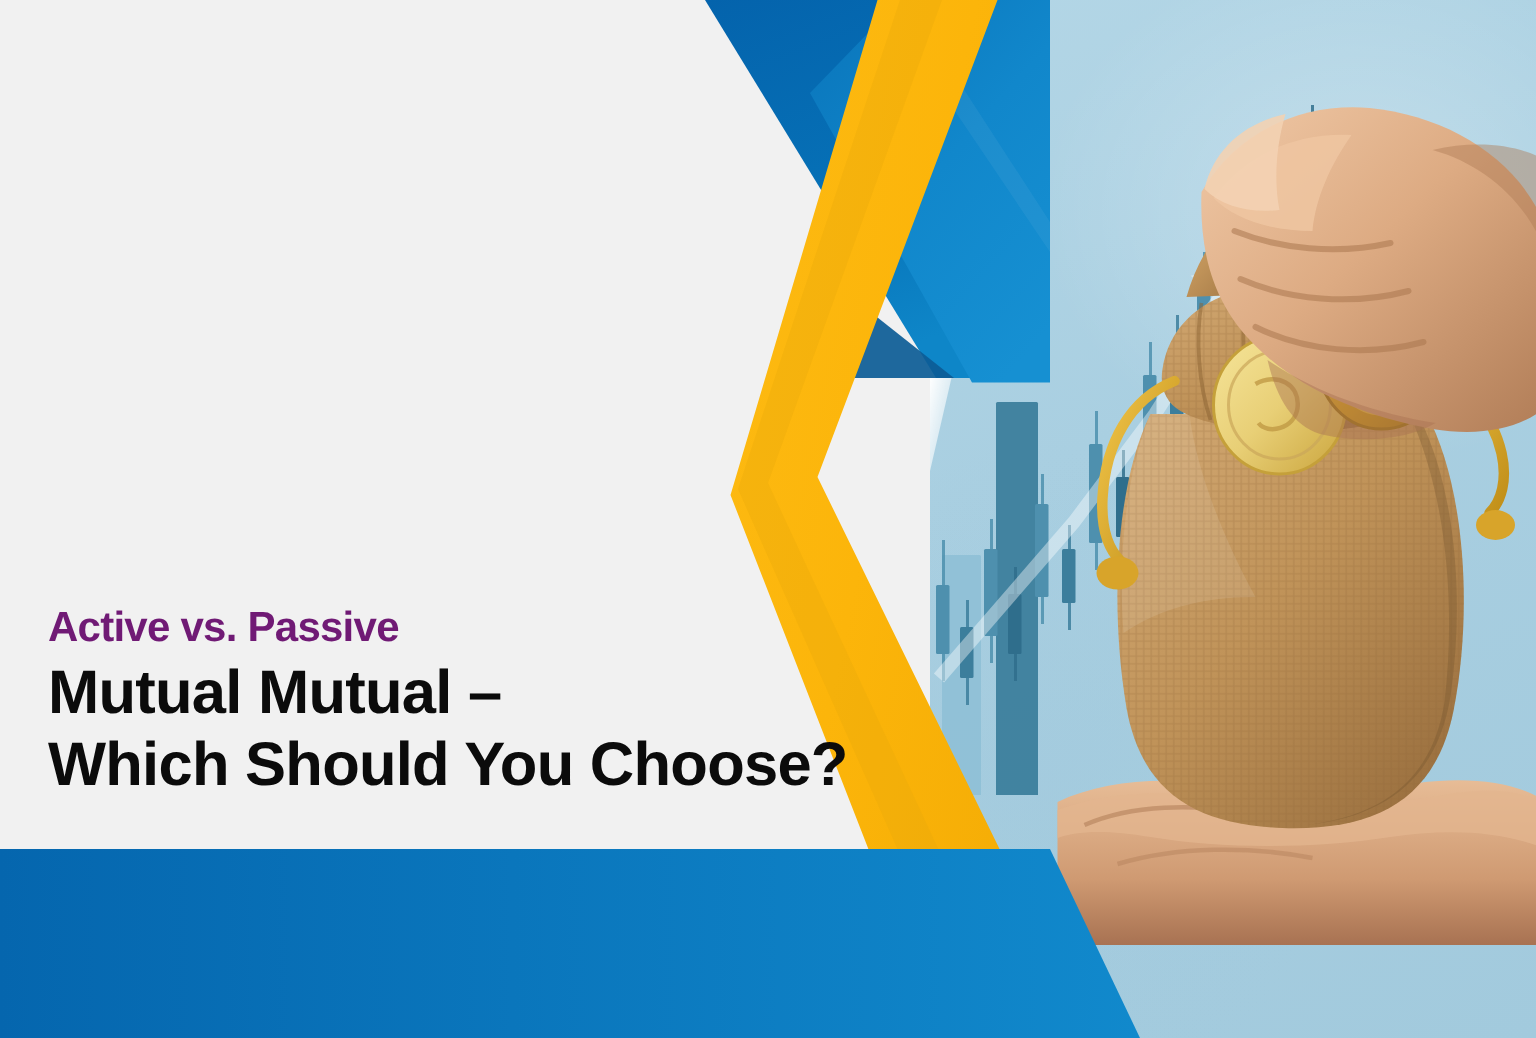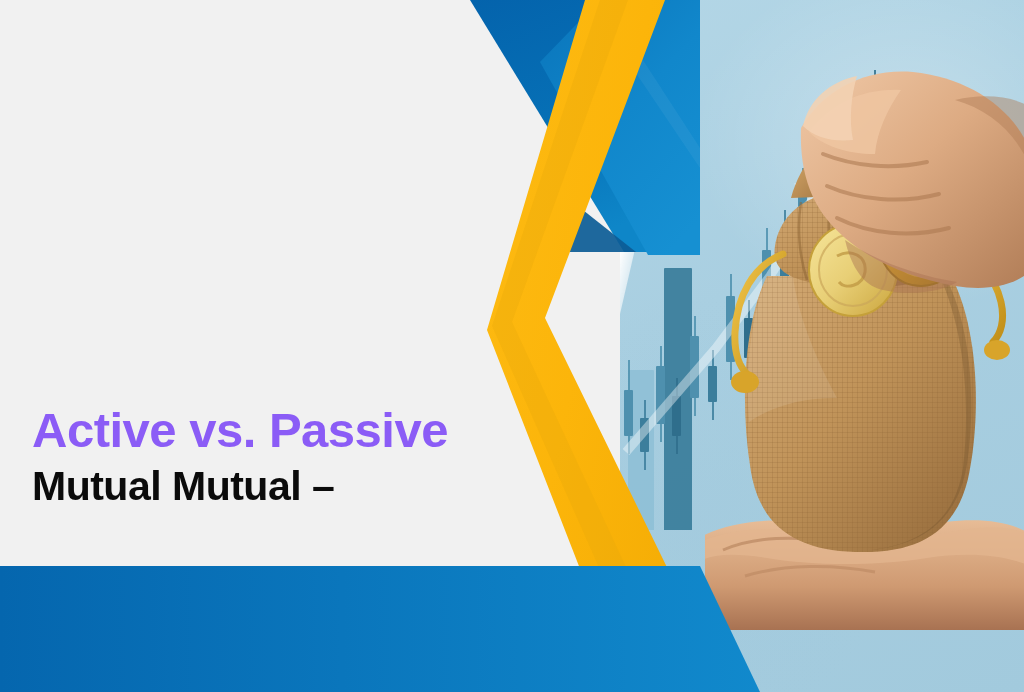--- a/index.html
+++ b/index.html
@@ -71,22 +71,22 @@
   
   .title-block{
     position:absolute;left:32px;top:402px;width:620px;
   }
   .title-line{
     font-weight:700;
     letter-spacing:-.5px;
     line-height:1.16;
   }
   .t-blue{
-    color:#8b5cf6;
-    font-size:49px;
+    color:#701a75;
+    font-size:28px;
     font-weight:700;
     margin:0 0 4px 0;
   }
   .t-dark{
     color:#0b0b0b;
     font-size:41px;
     font-weight:700;
     margin:0;
   }
 </style>
@@ -333,15 +333,16 @@
     </g>
 
     <g>
       <path d="M0 566 L700 566 L760 692 L0 692 Z" fill="url(#gBand)"></path>
     </g>
   </svg>
 
   <div class="title-block">
     <div class="title-line t-blue">Active vs. Passive</div>
     <div class="title-line t-dark">Mutual Mutual –</div>
+    <div class="title-line t-dark">Which Should You Choose?</div>
   </div>
 
 </div>
 
 </body></html>

